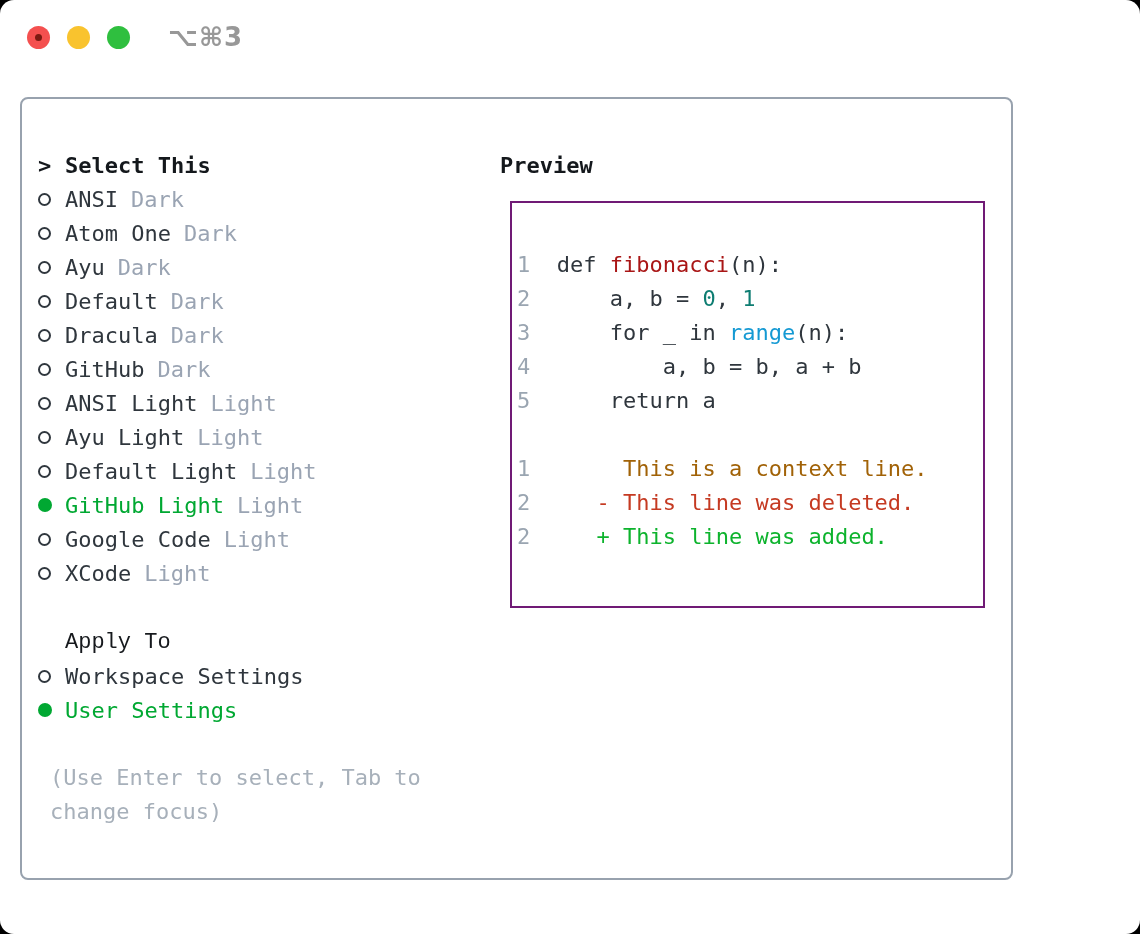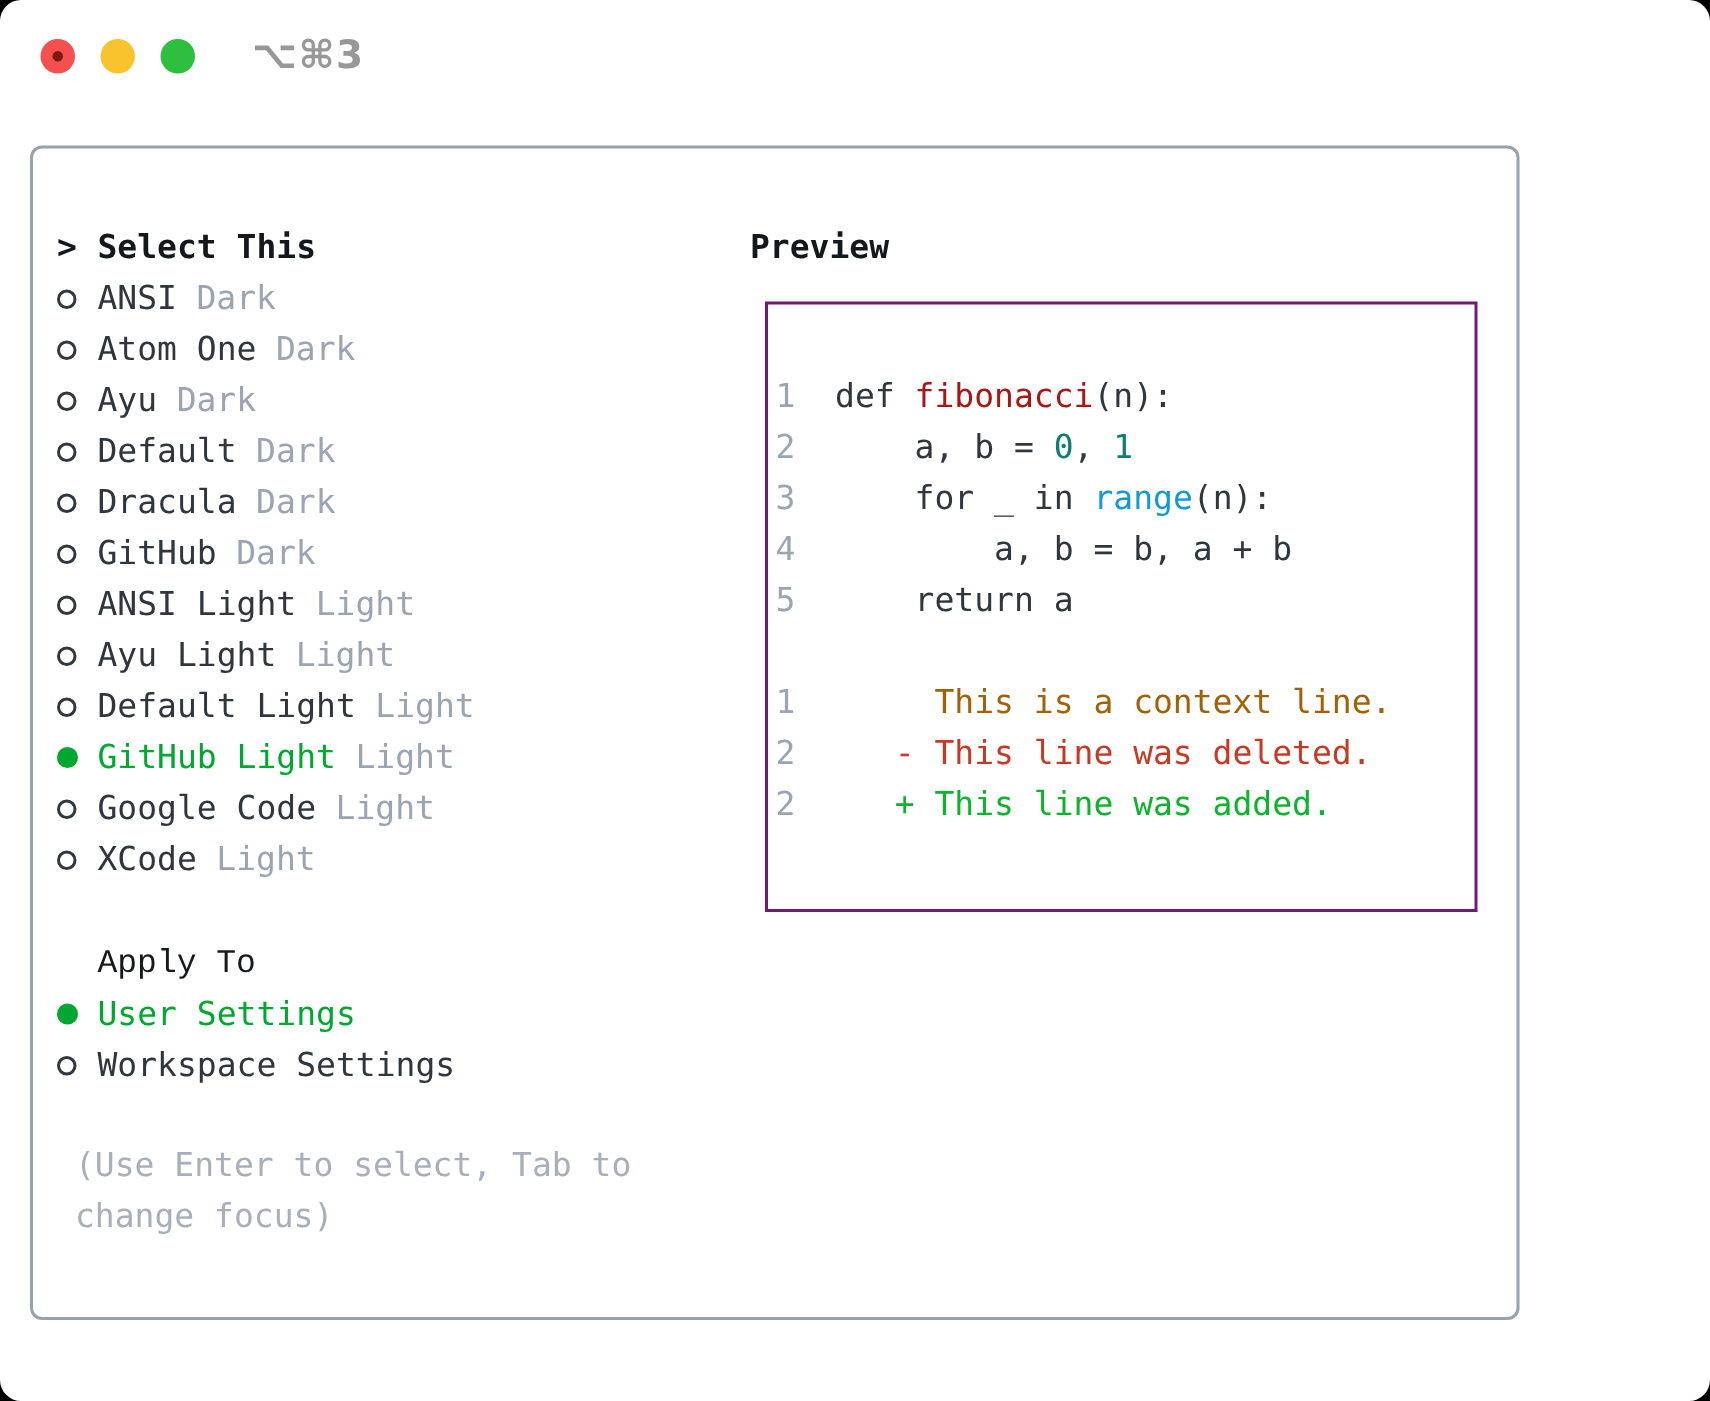--- a/index.html
+++ b/index.html
@@ -173,31 +173,31 @@
           </div>
         </div>
     </div>
 
     <div id="apply-section">
       <div class="row">
         <span class="cell-marker"></span>
         <span class="hdr-plain">Apply To</span>
       </div>
       <div id="apply-list">
+          <div class="row theme-row">
+            <span class="cell-marker">
+              <span class="radio"></span>
+            </span>
+            <span class="t-name">Workspace Settings</span>
+          </div>
           <div class="row theme-row sel">
             <span class="cell-marker">
               <span class="radio"></span>
             </span>
             <span class="t-name">User Settings</span>
-          </div>
-          <div class="row theme-row">
-            <span class="cell-marker">
-              <span class="radio"></span>
-            </span>
-            <span class="t-name">Workspace Settings</span>
           </div>
         </div>
     </div>
 
     <div id="hint">(Use Enter to select, Tab to change focus)</div>
 
     <div id="preview-title-row" class="row">
       <span class="hdr">Preview</span>
     </div>
 

